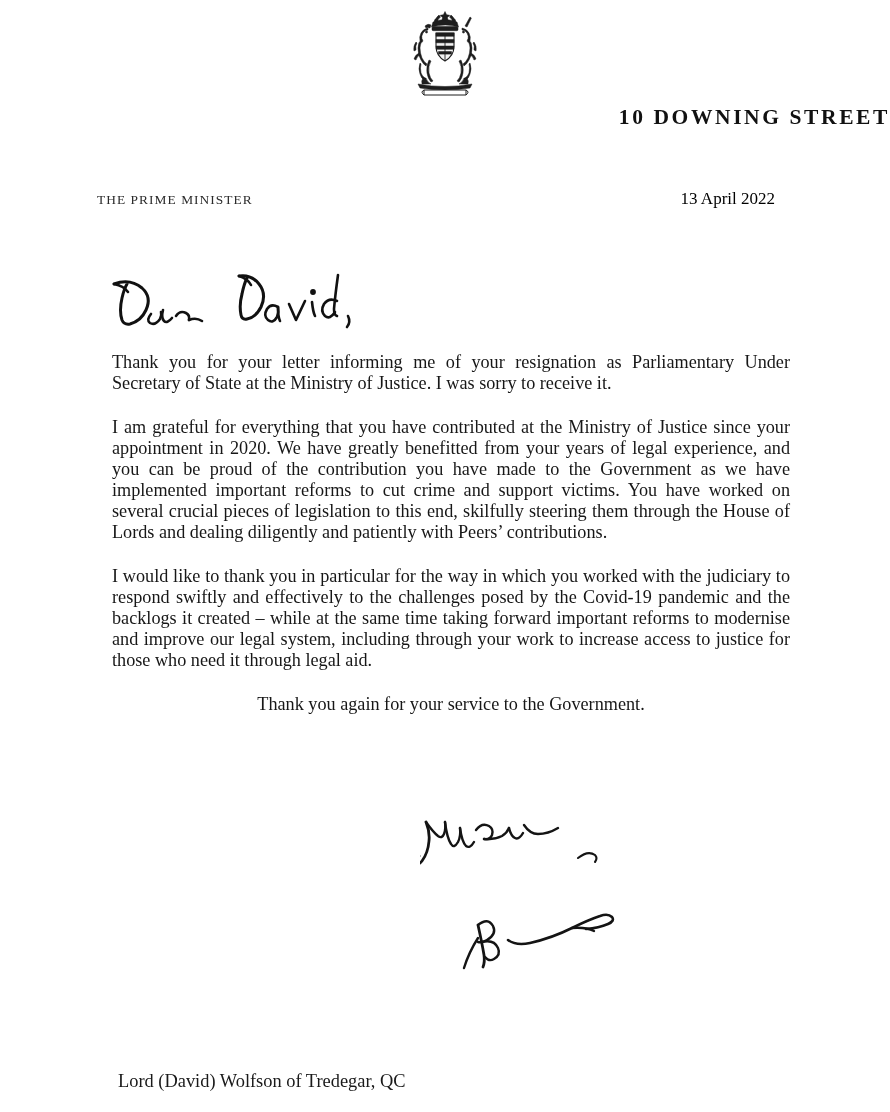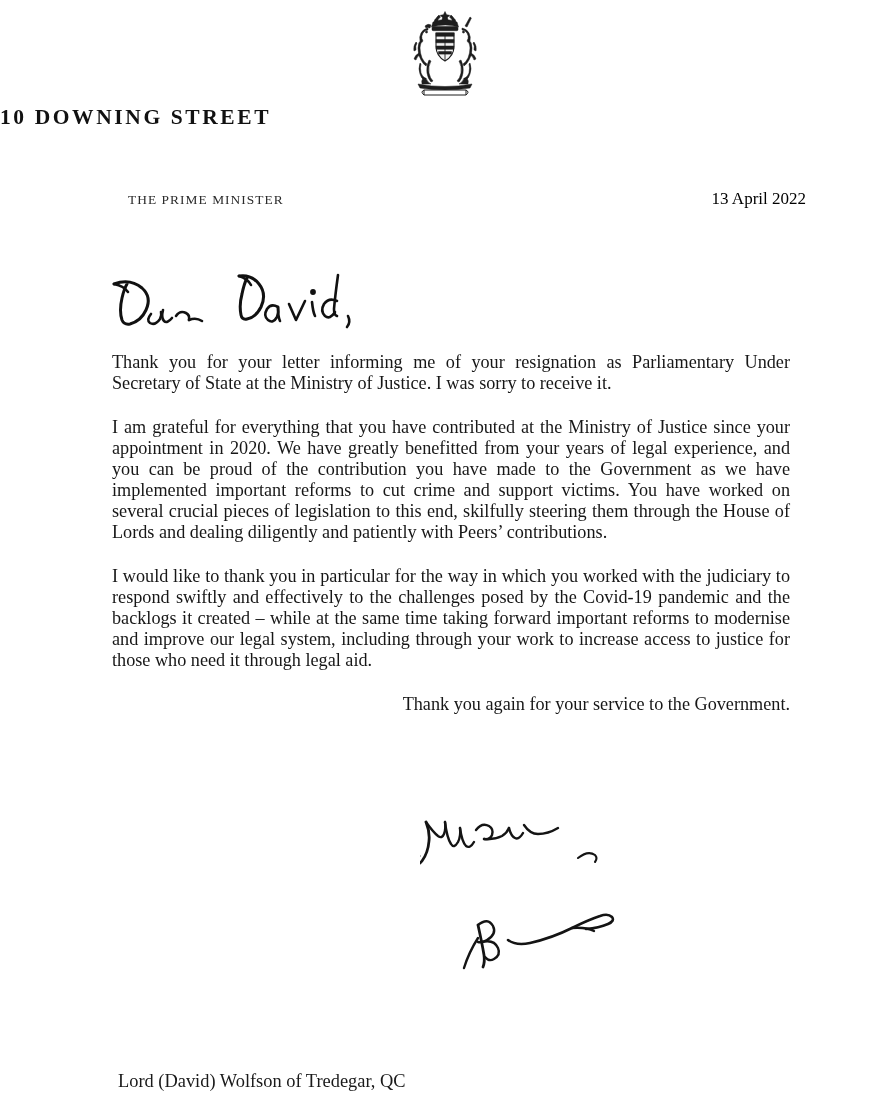--- a/index.html
+++ b/index.html
@@ -21,21 +21,21 @@
     inset: 0;
     background: #ffffff;
   }
 
   
   .letterhead {
     position: absolute;
     top: 6px;
     left: 0;
     right: 0;
-    text-align: left;
+    text-align: right;
   }
   .crest {
     display: block;
     margin: 0 auto;
     width: 106px;
     height: 92px;
   }
   .lh-address1 {
     margin-top: 8px;
     font-size: 21.5px;
@@ -50,21 +50,21 @@
     font-weight: bold;
     letter-spacing: 1.1px;
     color: #111;
     line-height: 1.1;
   }
 
   
   .header-row {
     position: absolute;
     top: 189px;
-    left: 128px;
+    left: 97px;
     width: 678px;
     display: flex;
     justify-content: space-between;
     align-items: baseline;
   }
   .pm-title {
     font-size: 13.4px;
     letter-spacing: 1.05px;
     color: #2a2a2a;
   }
@@ -93,21 +93,21 @@
   }
   .para {
     font-size: 18.2px;
     line-height: 21px;
     text-align: justify;
     text-justify: inter-word;
     margin: 0 0 23px 0;
     color: #171717;
   }
   .para:last-child { margin-bottom: 0; }
-  .para.closing { text-align: right; }
+  .para.closing { text-align: center; }
 
   
   .signature {
     position: absolute;
     top: 800px;
     left: 420px;
     width: 270px;
     height: 195px;
   }
   .signature svg { display: block; width: 100%; height: 100%; }

